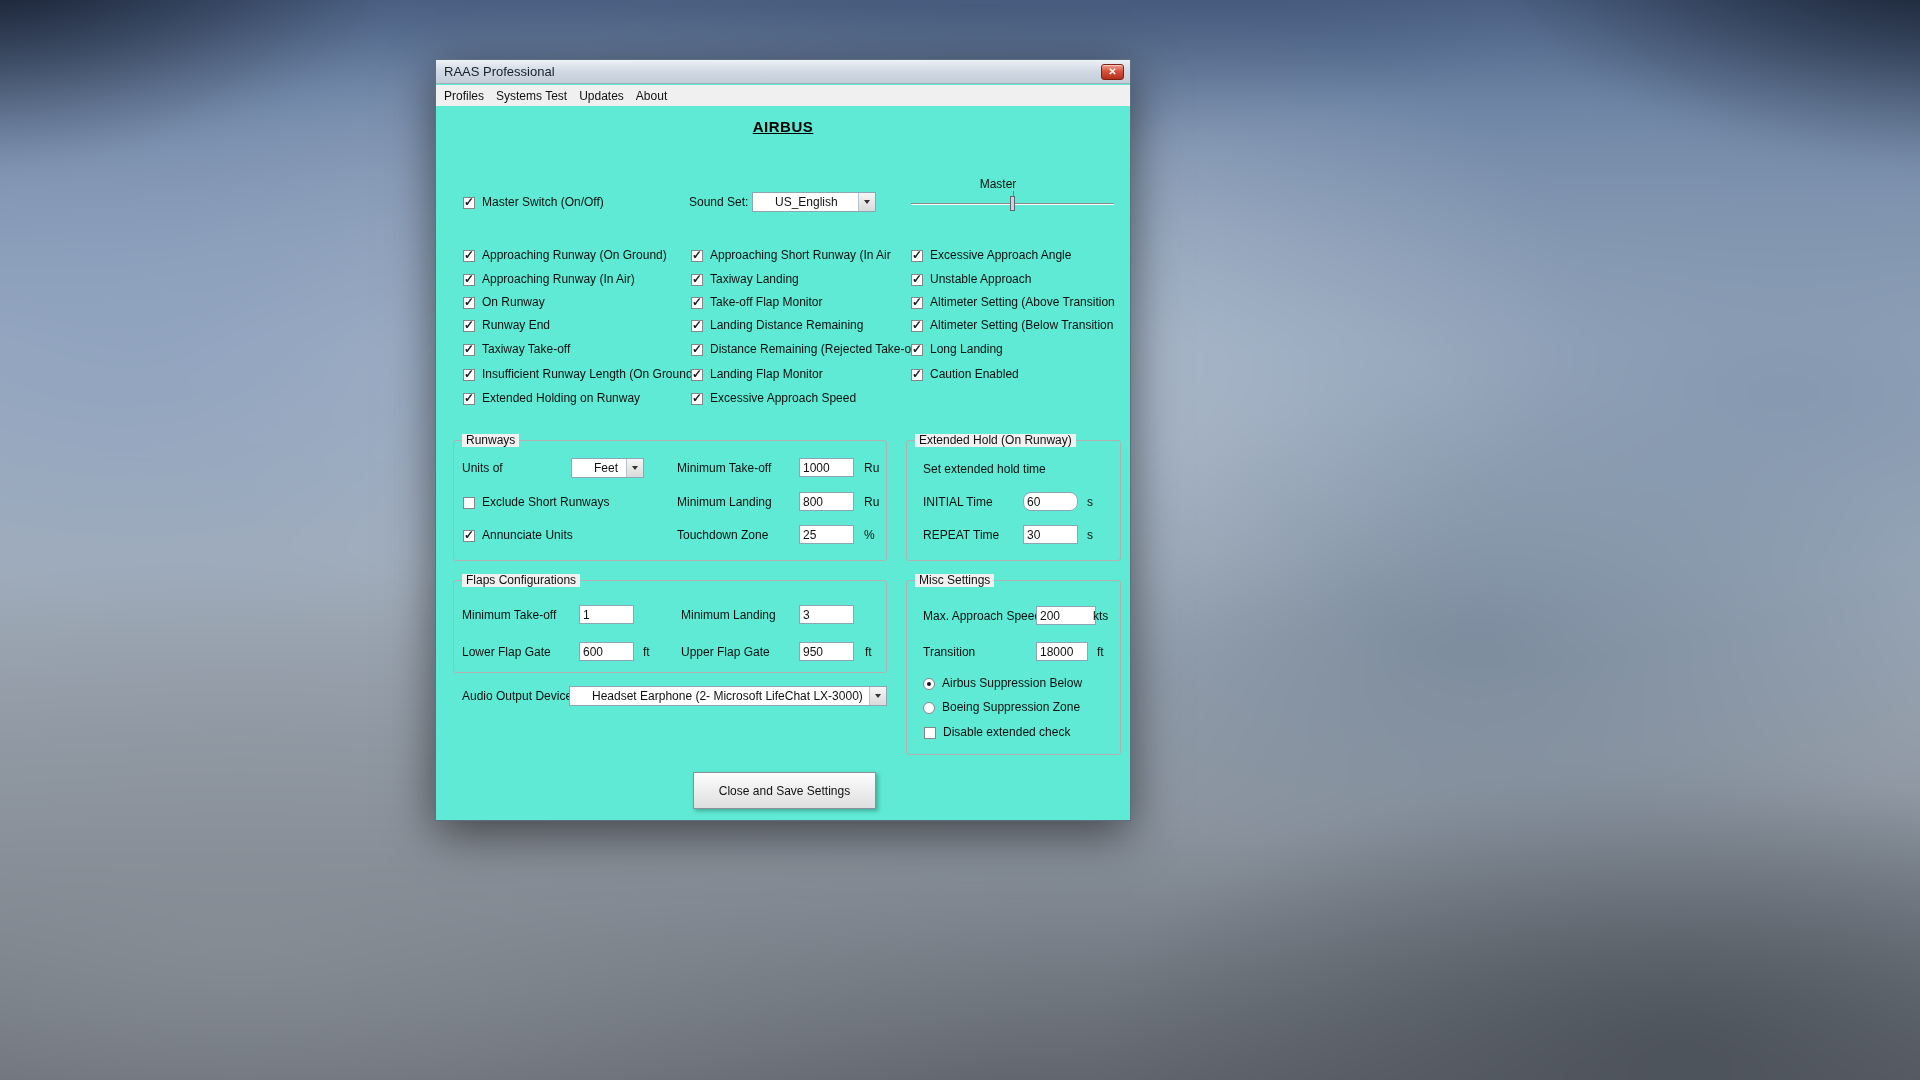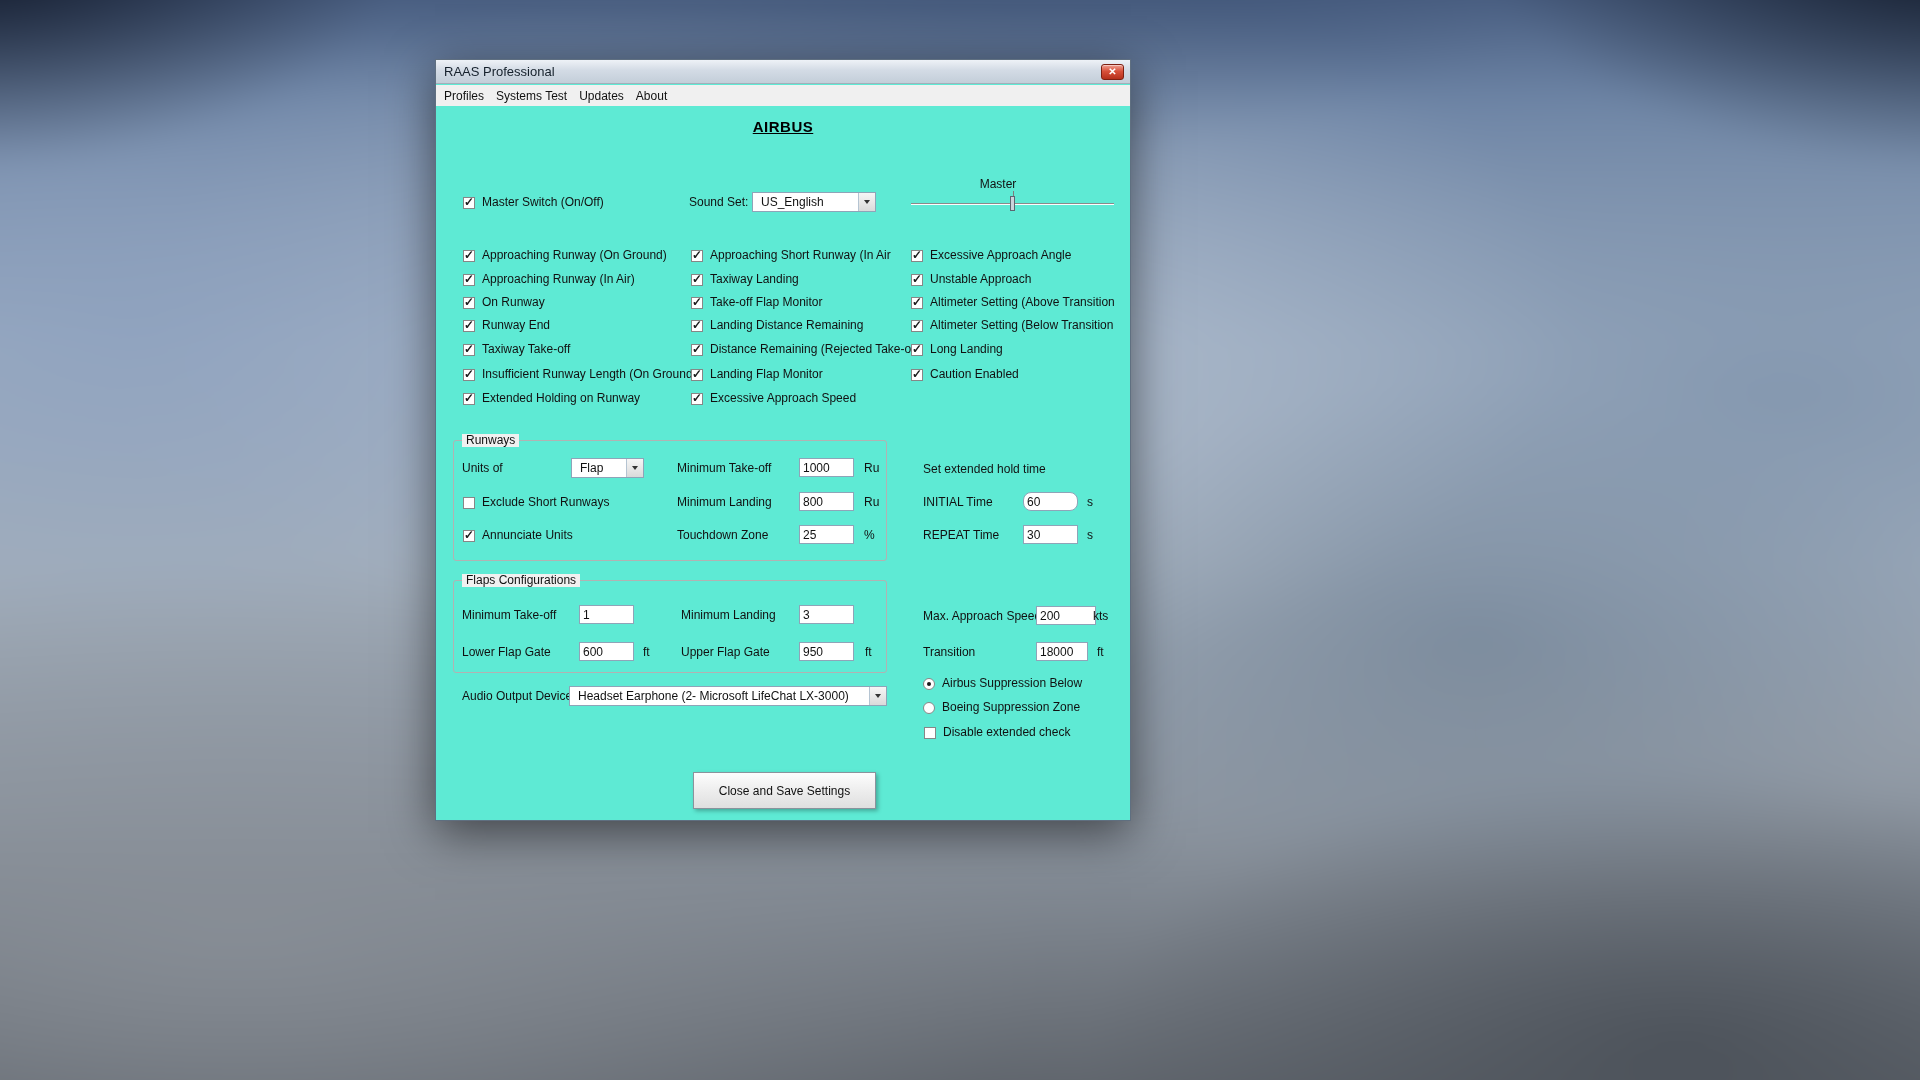--- a/index.html
+++ b/index.html
@@ -44,21 +44,21 @@
                        font-weight:bold; color:#1a1a1a; }
   .radio { width:12px; height:12px; border-radius:50%; background:#fff; border:1px solid #878787;
            position:relative; flex:none; }
   .radio.checked::after { content:""; position:absolute; left:3px; top:3px; width:4px; height:4px;
                           border-radius:50%; background:#1a1a1a; }
   .chkrow .lbl { font-size:12px; line-height:13px; color:#111; white-space:nowrap; }
   .tb { position:absolute; height:19px; border:1px solid #8fa4b8; background:#fff;
         font-family:inherit; font-size:12px; padding:0 3px; color:#111; }
   .dd { position:absolute; height:20px; background:#fff; border:1px solid #8fa4b8;
         display:flex; align-items:stretch; }
-  .dd .val { flex:1; font-size:12px; line-height:18px; padding-left:8px; color:#111;
+  .dd .val { flex:1; font-size:12px; line-height:18px; padding-left:22px; color:#111;
              white-space:nowrap; overflow:hidden; }
   .dd .arrow { width:17px; background:linear-gradient(#f6f6f6,#dadada); border-left:1px solid #b5c4d2;
                display:flex; align-items:center; justify-content:center; flex:none; }
   .dd .arrow::after { content:""; border-left:3.5px solid transparent; border-right:3.5px solid transparent;
                       border-top:4px solid #333; }
   .slider-track { position:absolute; height:0; border-top:1px solid #8a8a8a; border-bottom:1px solid #fdfdfd; }
   .slider-tick { position:absolute; width:1px; background:#7d7d7d; }
   .slider-thumb { position:absolute; width:5px; height:15px; background:#ccd3db; border:1px solid #5c6671; }
   .btn { position:absolute; background:linear-gradient(#fdfdfd,#ececec 55%,#dfdfdf);
          border:1px solid #8a939c; box-shadow:2px 2px 4px rgba(0,0,0,.28);
@@ -183,21 +183,21 @@
   <div class="chkrow" style="left:475px;top:308px">
     <span class="cb checked"></span>
     <span class="lbl">Caution Enabled</span>
   </div>
 
   <div class="group" style="left:17px;top:380px;width:434px;height:121px">
     <span class="gtitle">Runways</span>
   </div>
   <span class="label" style="left:26px;top:402px">Units of</span>
   <div class="dd" style="left:135px;top:398px;width:73px">
-    <span class="val">Flap</span>
+    <span class="val">Feet</span>
     <span class="arrow"></span>
   </div>
   <span class="label" style="left:241px;top:402px">Minimum Take-off</span>
   <input class="tb" style="left: 363px; top: 398px; width: 55px;" value="1000">
   <span class="label" style="left:428px;top:402px">Ru</span>
 
   <div class="chkrow" style="left:27px;top:436px">
     <span class="cb"></span>
     <span class="lbl">Exclude Short Runways</span>
   </div>
@@ -206,20 +206,23 @@
   <span class="label" style="left:428px;top:436px">Ru</span>
 
   <div class="chkrow" style="left:27px;top:469px">
     <span class="cb checked"></span>
     <span class="lbl">Annunciate Units</span>
   </div>
   <span class="label" style="left:241px;top:469px">Touchdown Zone</span>
   <input class="tb" style="left: 363px; top: 465px; width: 55px;" value="25">
   <span class="label" style="left:428px;top:469px">%</span>
 
+  <div class="group" style="left:470px;top:380px;width:215px;height:121px">
+    <span class="gtitle">Extended Hold (On Runway)</span>
+  </div>
   <span class="label" style="left:487px;top:403px">Set extended hold time</span>
   <span class="label" style="left:487px;top:436px">INITIAL Time</span>
   <input class="tb" style="left: 587px; top: 432px; width: 55px; border-radius: 8px;" value="60">
   <span class="label" style="left:651px;top:436px">s</span>
   <span class="label" style="left:487px;top:469px">REPEAT Time</span>
   <input class="tb" style="left: 587px; top: 465px; width: 55px;" value="30">
   <span class="label" style="left:651px;top:469px">s</span>
 
   <div class="group" style="left:17px;top:520px;width:434px;height:93px">
     <span class="gtitle">Flaps Configurations</span>
@@ -228,20 +231,23 @@
   <input class="tb" style="left: 143px; top: 545px; width: 55px;" value="1">
   <span class="label" style="left:245px;top:549px">Minimum Landing</span>
   <input class="tb" style="left: 363px; top: 545px; width: 55px;" value="3">
   <span class="label" style="left:26px;top:586px">Lower Flap Gate</span>
   <input class="tb" style="left: 143px; top: 582px; width: 55px;" value="600">
   <span class="label" style="left:207px;top:586px">ft</span>
   <span class="label" style="left:245px;top:586px">Upper Flap Gate</span>
   <input class="tb" style="left: 363px; top: 582px; width: 55px;" value="950">
   <span class="label" style="left:429px;top:586px">ft</span>
 
+  <div class="group" style="left:470px;top:520px;width:215px;height:175px">
+    <span class="gtitle">Misc Settings</span>
+  </div>
   <span class="label" style="left:487px;top:550px">Max. Approach Speed:</span>
   <input class="tb" style="left: 600px; top: 546px; width: 60px;" value="200">
   <span class="label" style="left:657px;top:550px">kts</span>
   <span class="label" style="left:487px;top:586px">Transition</span>
   <input class="tb" style="left: 600px; top: 582px; width: 52px;" value="18000">
   <span class="label" style="left:661px;top:586px">ft</span>
 
   <div class="chkrow" style="left:487px;top:617px">
     <span class="radio checked"></span>
     <span class="lbl">Airbus Suppression Below</span>

